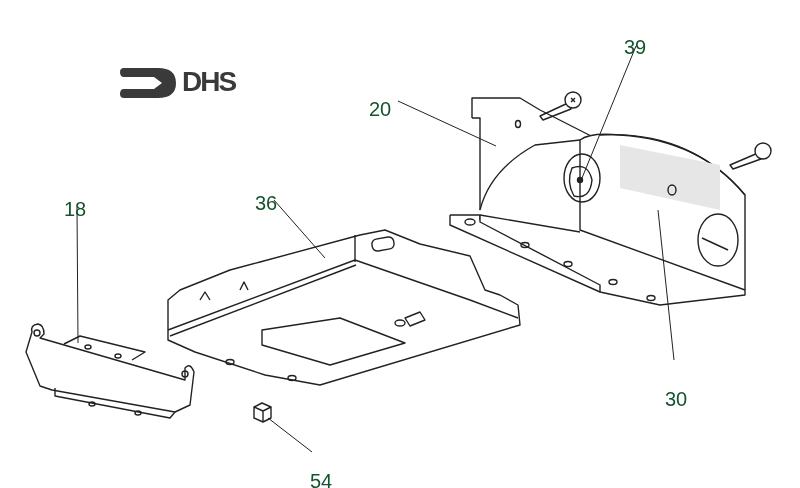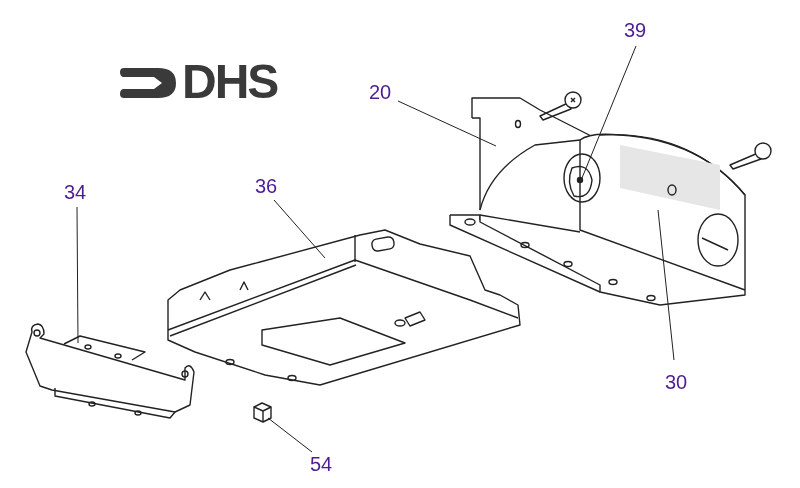--- a/index.html
+++ b/index.html
@@ -1,20 +1,20 @@
 <!DOCTYPE html>
 <html><head>
 <meta charset="utf-8">
 <style>
   html, body { margin: 0; padding: 0; background: #ffffff; }
   .canvas { position: relative; width: 800px; height: 488px; background: #ffffff; overflow: hidden; }
   svg { position: absolute; left: 0; top: 0; }
-  .callout { position: absolute; font-family: "Liberation Sans", sans-serif; font-size: 20px; color: #4c1d95; line-height: 1; }
+  .callout { position: absolute; font-family: "Liberation Sans", sans-serif; font-size: 20px; color: #14532d; line-height: 1; margin-top: 17px; }
   .logo { position: absolute; left: 118px; top: 58px; width: 185px; height: 50px; }
-  .logo-text { position: absolute; left: 64px; top: -2px; font-family: "Liberation Sans", sans-serif; font-weight: bold; font-size: 48px; letter-spacing: -2px; color: #3a3a3a; line-height: 52px; }
+  .logo-text { position: absolute; left: 64px; top: -2px; font-family: "Liberation Sans", sans-serif; font-weight: bold; font-size: 28px; letter-spacing: -2px; color: #3a3a3a; line-height: 52px; }
 </style>
 </head>
 <body>
 
 <div class="canvas">
 
   <div class="logo">
     <svg width="70" height="50" viewBox="0 0 70 50">
       <path d="M6 10 H40 Q58 10 58 25 Q58 40 40 40 H6 Q2 40 2 36 Q2 31 6 31 H36 L44 25 L36 19 H6 Q2 19 2 14 Q2 10 6 10 Z" fill="#3a3a3a"></path>
     </svg>
@@ -92,19 +92,19 @@
         <line x1="77" y1="207" x2="78" y2="343"></line>
         <line x1="274" y1="200" x2="325" y2="258"></line>
         <line x1="398" y1="101" x2="496" y2="146"></line>
         <line x1="636" y1="46" x2="582" y2="178"></line>
         <line x1="658" y1="210" x2="674" y2="360"></line>
         <line x1="268" y1="418" x2="312" y2="452"></line>
       </g>
     </g>
   </svg>
 
-  <span class="callout" style="left:64px;top:182px;">34</span>
+  <span class="callout" style="left:64px;top:182px;">18</span>
   <span class="callout" style="left:665px;top:372px;">30</span>
   <span class="callout" style="left:255px;top:176px;">36</span>
   <span class="callout" style="left:369px;top:82px;">20</span>
   <span class="callout" style="left:624px;top:20px;">39</span>
   <span class="callout" style="left:310px;top:454px;text-align:center;">54</span>
 </div>
 
 </body></html>

